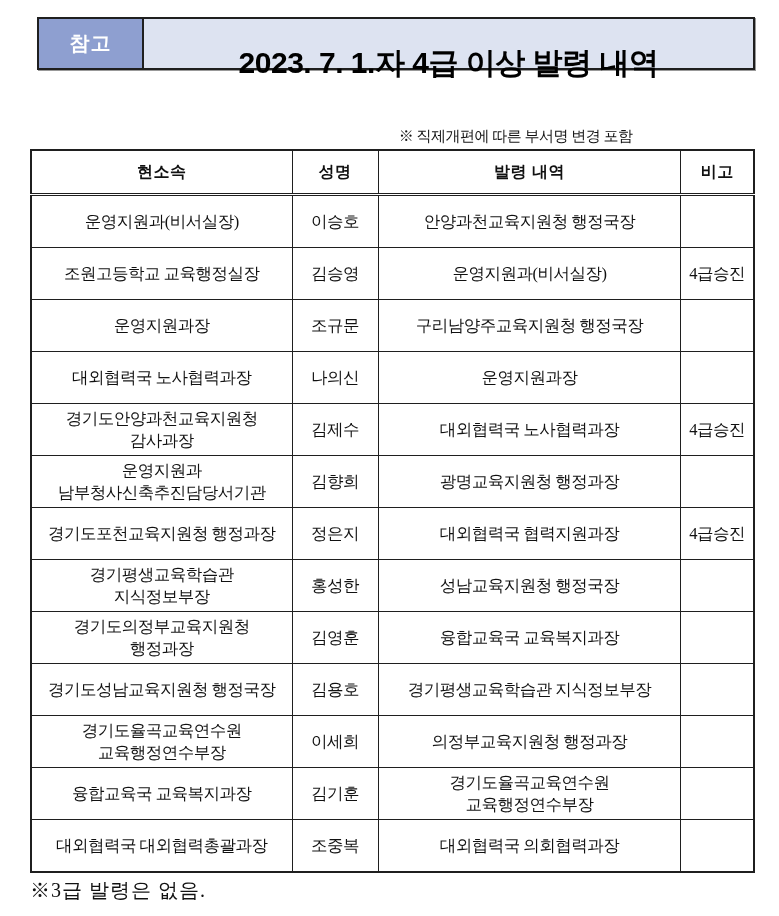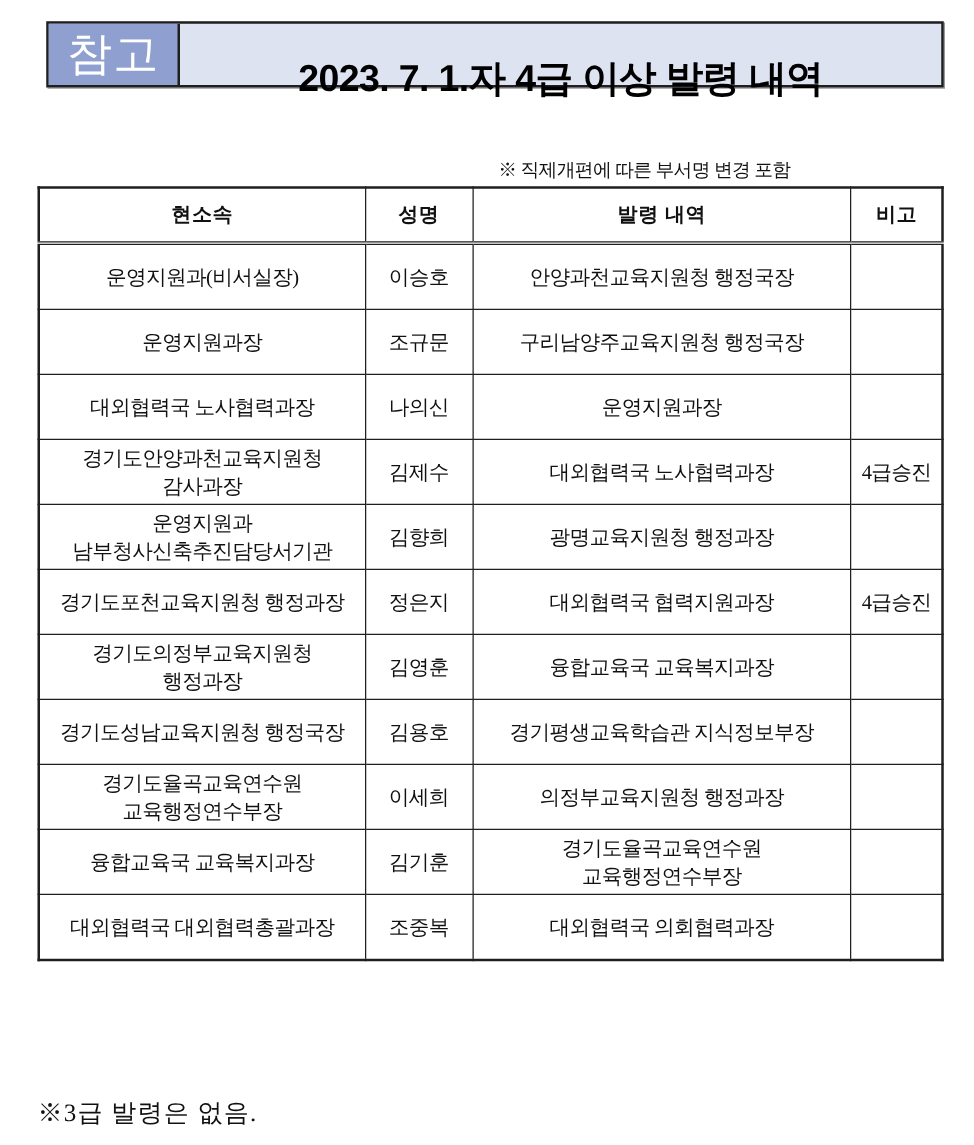--- a/index.html
+++ b/index.html
@@ -28,21 +28,21 @@
     display:flex;
     box-shadow:1px 1px 0 #999;
   }
   .badge{
     width:103px;flex:0 0 103px;
     background:var(--badge-bg);
     border-right:2px solid var(--border);
     display:flex;align-items:center;justify-content:center;
     color:#ffffff;
     font-family:"Liberation Sans", sans-serif;
-    font-weight:normal;font-size:36px;letter-spacing:1px;text-align:center;
+    font-weight:bold;font-size:20px;letter-spacing:1px;text-align:center;
   }
   .band-title{
     flex:1;
     display:flex;align-items:center;justify-content:center;
     font-family:"Liberation Sans", sans-serif;
     font-weight:900;font-size:30px;letter-spacing:-0.5px;
     color:#000000;
     padding-bottom:2px;
     margin-top:42px;
   }
@@ -143,20 +143,26 @@
         </tr>
       </thead>
       <tbody>
         <tr>
           <td>운영지원과(비서실장)</td>
           <td>이승호</td>
           <td>안양과천교육지원청 행정국장</td>
           <td></td>
         </tr>
         <tr>
+          <td>조원고등학교 교육행정실장</td>
+          <td>김승영</td>
+          <td>운영지원과(비서실장)</td>
+          <td>4급승진</td>
+        </tr>
+        <tr>
           <td>운영지원과장</td>
           <td>조규문</td>
           <td>구리남양주교육지원청 행정국장</td>
           <td></td>
         </tr>
         <tr>
           <td>대외협력국 노사협력과장</td>
           <td>나의신</td>
           <td>운영지원과장</td>
           <td></td>
@@ -175,20 +181,27 @@
           <td>광명교육지원청 행정과장</td>
           <td></td>
         </tr>
         <tr>
           <td>경기도포천교육지원청 행정과장</td>
           <td>정은지</td>
           <td>대외협력국 협력지원과장</td>
           <td>4급승진</td>
         </tr>
         <tr>
+          <td>경기평생교육학습관
+지식정보부장</td>
+          <td>홍성한</td>
+          <td>성남교육지원청 행정국장</td>
+          <td></td>
+        </tr>
+        <tr>
           <td>경기도의정부교육지원청
 행정과장</td>
           <td>김영훈</td>
           <td>융합교육국 교육복지과장</td>
           <td></td>
         </tr>
         <tr>
           <td>경기도성남교육지원청 행정국장</td>
           <td>김용호</td>
           <td>경기평생교육학습관 지식정보부장</td>

